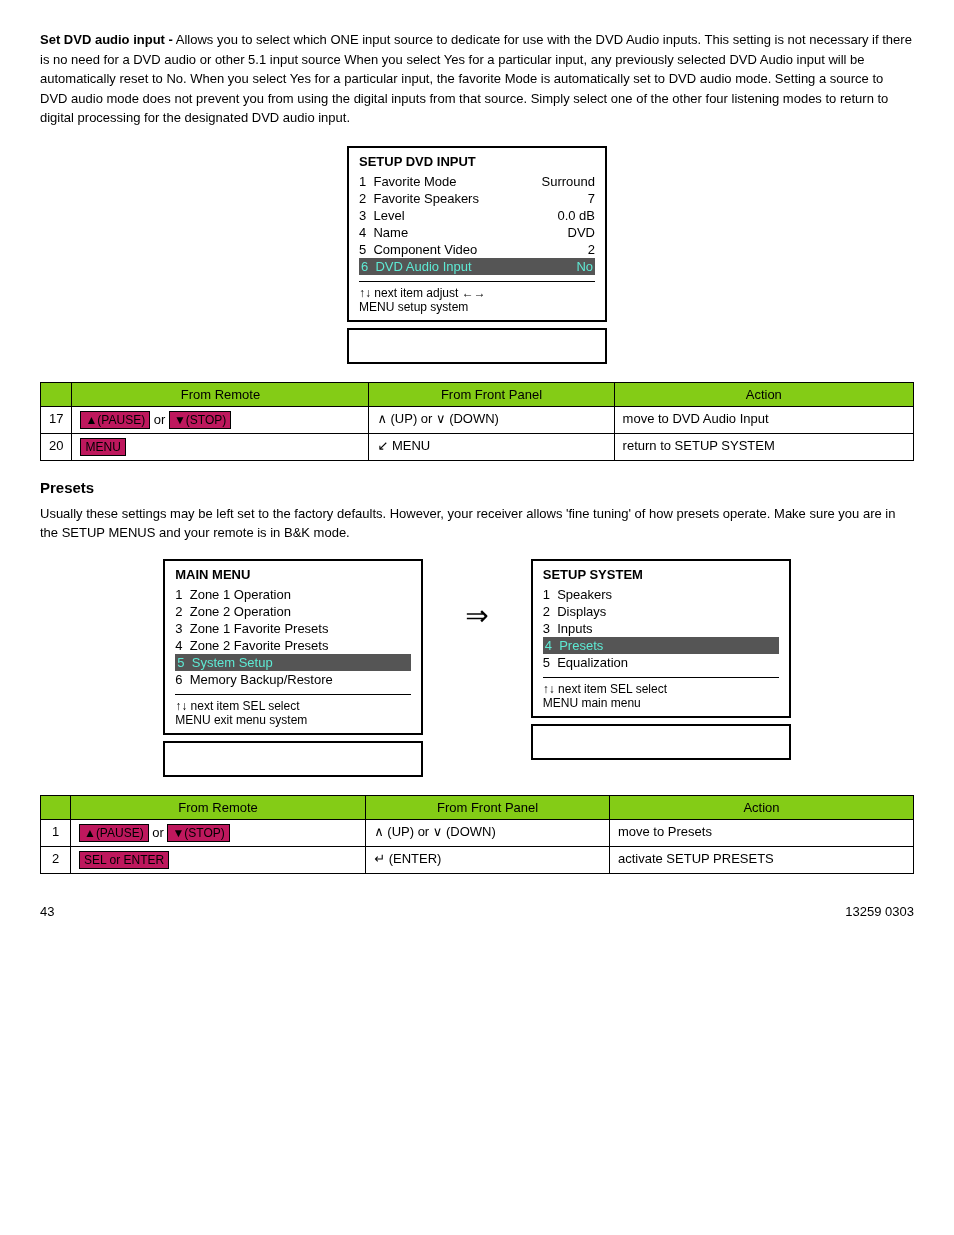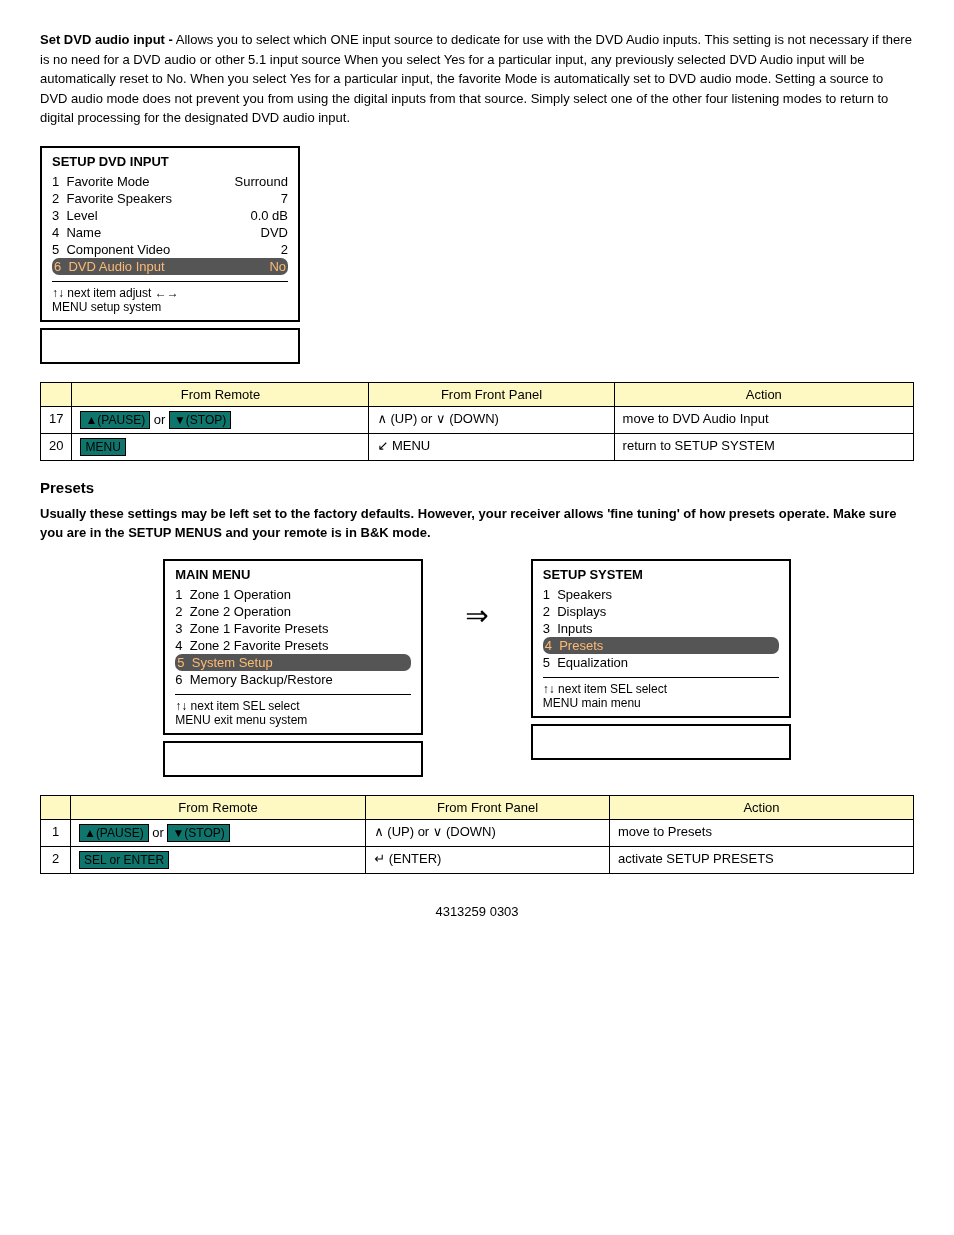--- a/index.html
+++ b/index.html
@@ -15,43 +15,42 @@
     .intro-text {
       font-size: 13px;
       line-height: 1.5;
       margin-bottom: 18px;
     }
     .intro-text strong { font-weight: bold; }
 
     
     .menu-section {
       display: flex;
-      justify-content: flex-start;
+      justify-content: center;
       margin-bottom: 10px;
     }
     .menu-box {
       border: 2px solid #000;
       padding: 6px 10px;
       min-width: 260px;
       font-size: 13px;
     }
     .menu-box .menu-title {
       font-weight: bold;
       margin-bottom: 4px;
     }
     .menu-box .menu-row {
       display: flex;
       justify-content: space-between;
       padding: 1px 0;
     }
     .menu-box .menu-row.highlighted {
       background: #555;
-      color: #fdba74;
+      color: #5eead4;
       padding: 1px 2px;
-      border-radius: 7px;
     }
     .menu-box .nav-hint {
       margin-top: 6px;
       font-size: 12px;
       border-top: 1px solid #000;
       padding-top: 4px;
     }
     .display-box {
       border: 2px solid #000;
       min-width: 260px;
@@ -67,67 +66,66 @@
       margin: 18px 0;
       font-size: 13px;
     }
     .data-table th, .data-table td {
       border: 1px solid #000;
       padding: 4px 8px;
       vertical-align: top;
     }
     .data-table th {
       font-weight: normal;
-      background: #fef9c3;
+      background: #84cc16;
     }
     .data-table .row-num {
       width: 30px;
       text-align: center;
       border-right: 1px solid #000;
     }
     .btn-style {
       border: 1px solid #000;
       padding: 1px 4px;
       display: inline-block;
       font-size: 12px;
-      background: #0f766e;
+      background: #be185d;
     }
 
     
     .section-heading {
       font-size: 15px;
       font-weight: bold;
       margin-bottom: 8px;
       margin-top: 2px;
     }
     .presets-text {
       font-size: 13px;
       line-height: 1.5;
       margin-bottom: 16px;
-      font-weight: bold;
     }
 
     
     .dual-menu {
       display: flex;
       justify-content: center;
       align-items: flex-start;
       gap: 42px;
       margin-bottom: 10px;
     }
     .arrow-between {
       font-size: 28px;
       margin-top: 40px;
       align-self: flex-start;
     }
 
     
     .page-footer {
       display: flex;
-      justify-content: center;
+      justify-content: space-between;
       margin-top: 30px;
       font-size: 13px;
     }
   </style>
 </head>
 <body>
 
 <p class="intro-text">
   <strong>Set DVD audio input -</strong><span> Allows you to select which ONE input source to dedicate for use with the DVD Audio inputs. This setting is not necessary if there is no need for a DVD audio or other 5.1 input source When you select Yes for a particular input, any previously selected DVD Audio input will be automatically reset to No. When you select Yes for a particular input, the favorite Mode is automatically set to DVD audio mode. Setting a source to DVD audio mode does not prevent you from using the digital inputs from that source. Simply select one of the other four listening modes to return to digital processing for the designated DVD audio input.</span>
 </p>

